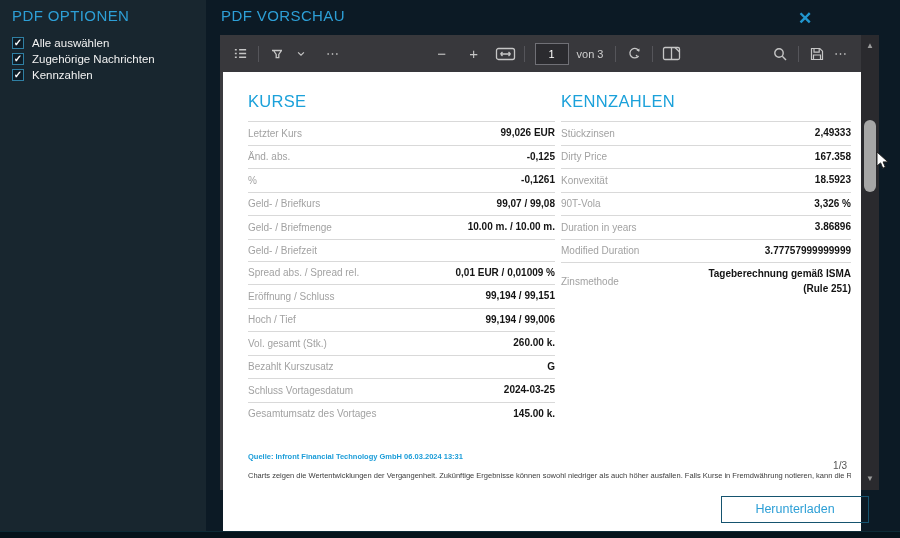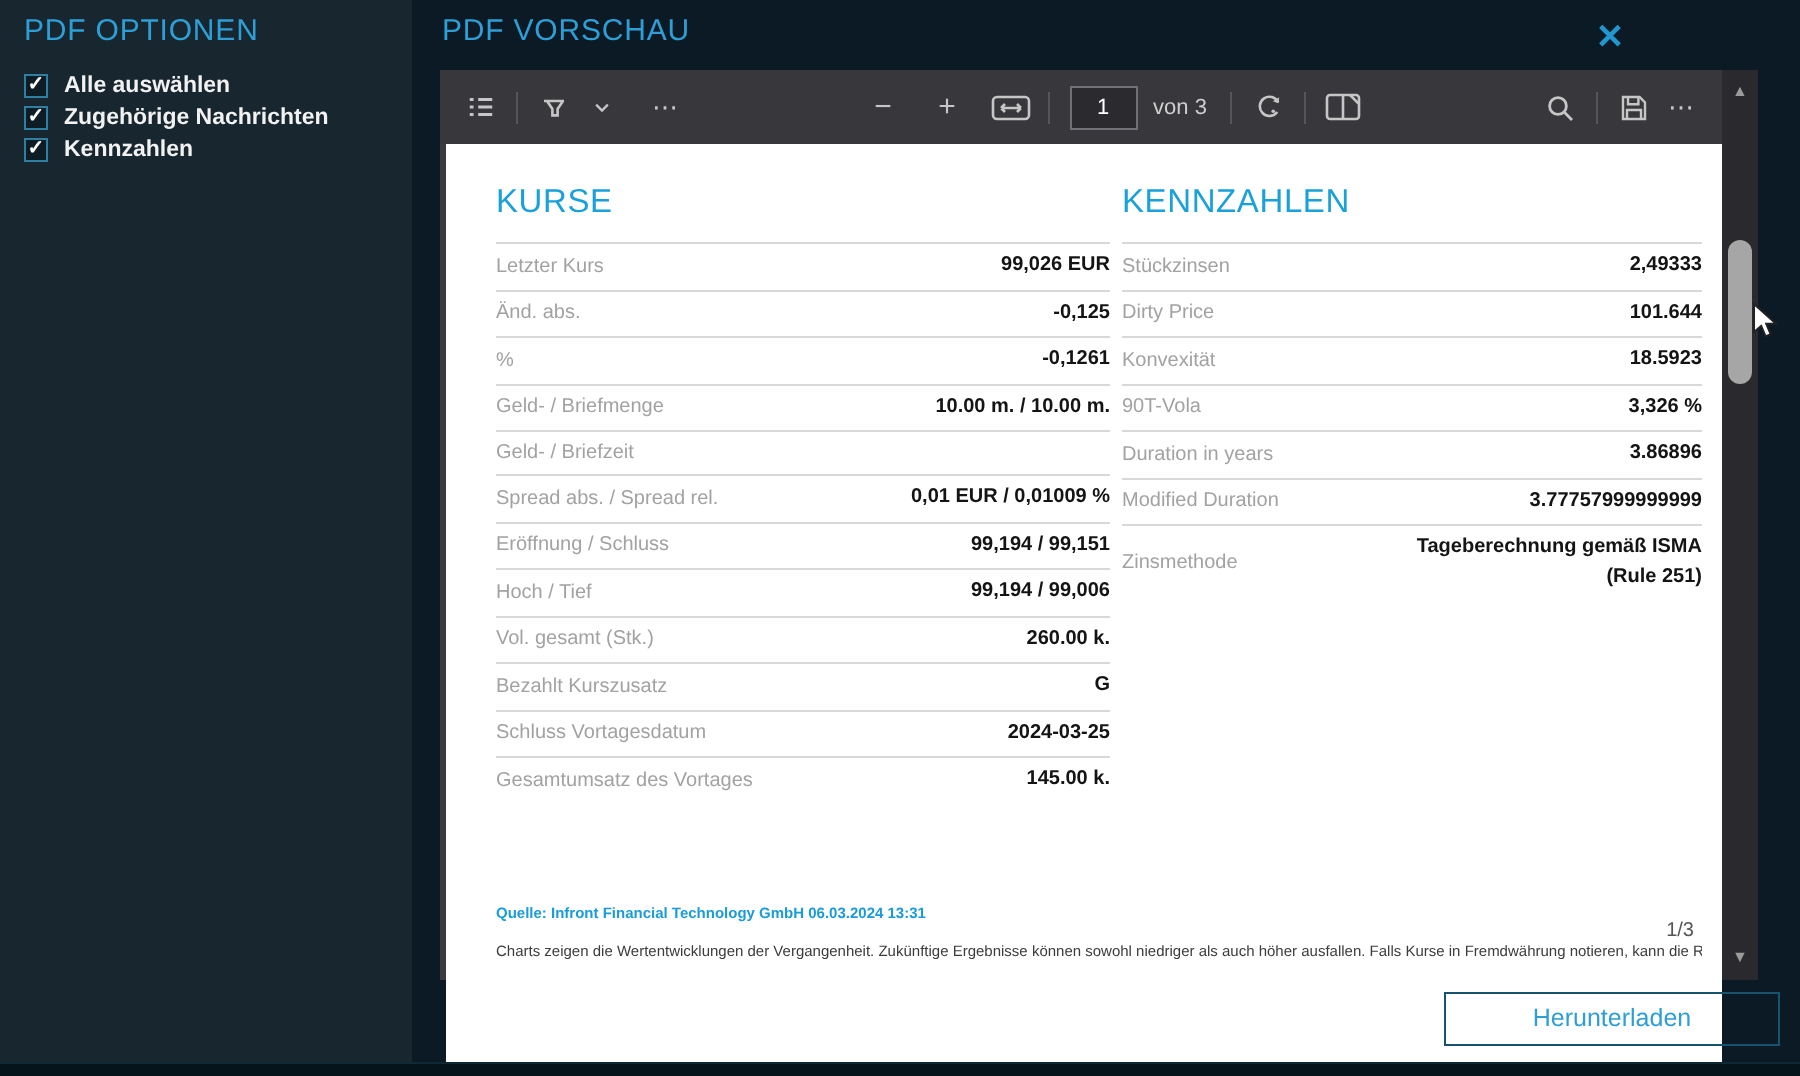--- a/index.html
+++ b/index.html
@@ -13,21 +13,21 @@
                   background:#05131b; border-top:1px solid #0d2a36; }
 
   
   .sidebar { position:absolute; left:0; top:0; width:206px; height:531px; background:#18262f; }
   .sidebar-title { position:absolute; left:12px; top:7px; font-size:15px; letter-spacing:.4px;
                    color:#2d9fd6; }
   .opt { position:absolute; left:12px; height:14px; display:flex; align-items:center; cursor:default; }
   .opt1{ top:36px; } .opt2{ top:52px; } .opt3{ top:68px; }
   .cbx { width:12px; height:12px; border:1px solid #2f7fa3; background:#0e1c26; color:#ffffff;
          font-size:10px; font-weight:bold; line-height:10px; text-align:center; margin-right:8px; }
-  .opt-label { color:#f2f2f2; font-size:11.5px; font-weight:bold; }
+  .opt-label { color:#f2f2f2; font-size:11.5px; font-weight:normal; }
 
   
   .dlg-title { position:absolute; left:221px; top:7px; font-size:15px; letter-spacing:.4px; color:#2d9fd6; }
   .close-x { position:absolute; left:792px; top:7px; width:26px; height:24px; color:#2196cf;
              font-size:17px; font-weight:bold; text-align:center; line-height:24px; cursor:pointer; }
 
   
   .viewer { position:absolute; left:220px; top:35px; width:659px; height:455px; background:#3b3b3f; }
   .toolbar { position:absolute; left:0; top:0; right:18px; height:37px; background:#38383c;
              display:flex; align-items:center; justify-content:space-between; padding:0 8px; }
@@ -62,21 +62,21 @@
   .fvalue { color:#141414; font-size:10px; font-weight:bold; text-align:right; line-height:1.45;
             max-width:150px; }
   .col-left .fvalue { max-width:148px; }
 
   .src-line { position:absolute; left:25px; top:380px; font-size:7.5px; font-weight:bold; color:#1a9cd8; }
   .page-ind { position:absolute; right:14px; top:388px; font-size:10px; color:#555; }
   .disclaimer { position:absolute; left:25px; top:399px; width:603px; font-size:7.5px; color:#3c3c3c;
                 white-space:nowrap; overflow:hidden; }
 
   
-  .download-btn { position:absolute; right:10px; top:496px; width:168px; height:27px;
+  .download-btn { position:absolute; right:31px; top:496px; width:148px; height:27px;
                   background:transparent; border:1px solid #15536f; color:#2d9fd6;
                   font-size:12.5px; text-align:center; line-height:25px; cursor:pointer; }
 
   .cursor { position:absolute; left:876px; top:151px; pointer-events:none; }
 </style>
 </head>
 <body>
 
 <div class="stage">
   <div class="dialog"></div>
@@ -191,20 +191,24 @@
           </div>
         <div class="frow">
             <span class="flabel">Änd. abs.</span>
             <span class="fvalue">-0,125</span>
           </div>
         <div class="frow">
             <span class="flabel">%</span>
             <span class="fvalue">-0,1261</span>
           </div>
         <div class="frow">
+            <span class="flabel">Geld- / Briefkurs</span>
+            <span class="fvalue">99,07 / 99,08</span>
+          </div>
+        <div class="frow">
             <span class="flabel">Geld- / Briefmenge</span>
             <span class="fvalue">10.00 m. / 10.00 m.</span>
           </div>
         <div class="frow">
             <span class="flabel">Geld- / Briefzeit</span>
           </div>
         <div class="frow">
             <span class="flabel">Spread abs. / Spread rel.</span>
             <span class="fvalue">0,01 EUR / 0,01009 %</span>
           </div>
@@ -235,21 +239,21 @@
       </div>
 
       <div class="col col-right">
         <div class="sect-title">KENNZAHLEN</div>
         <div class="frow">
             <span class="flabel">Stückzinsen</span>
             <span class="fvalue">2,49333</span>
           </div>
         <div class="frow">
             <span class="flabel">Dirty Price</span>
-            <span class="fvalue">101.644</span>
+            <span class="fvalue">167.358</span>
           </div>
         <div class="frow">
             <span class="flabel">Konvexität</span>
             <span class="fvalue">18.5923</span>
           </div>
         <div class="frow">
             <span class="flabel">90T-Vola</span>
             <span class="fvalue">3,326 %</span>
           </div>
         <div class="frow">

